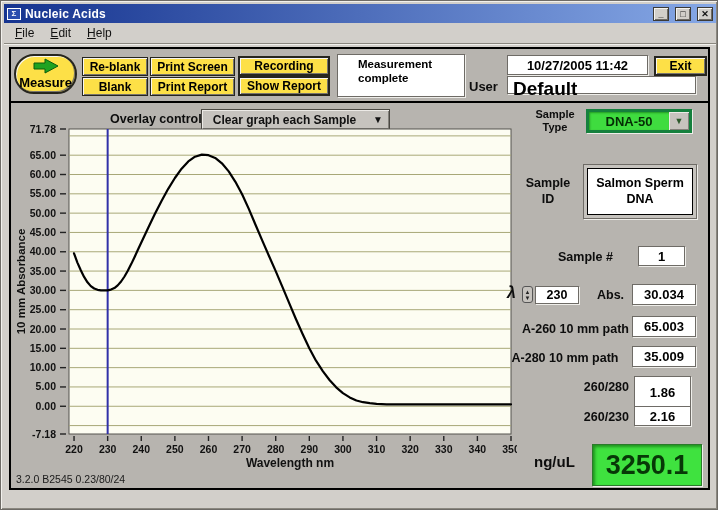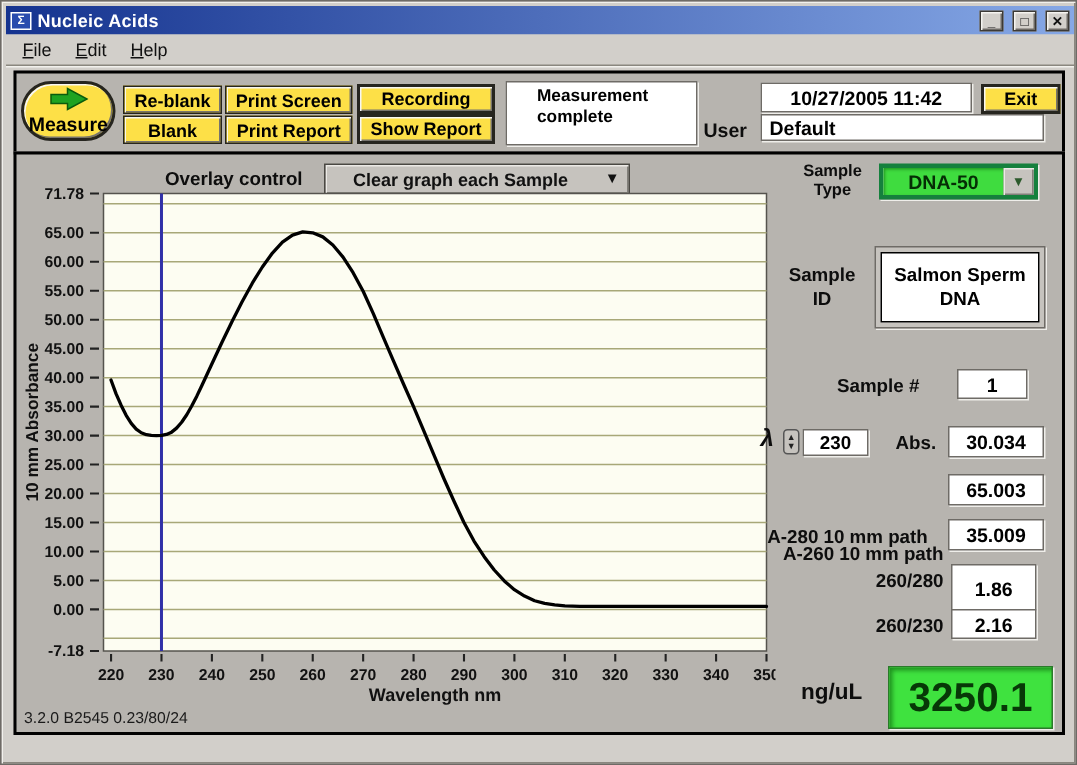--- a/index.html
+++ b/index.html
@@ -144,24 +144,24 @@
     <span>Measurement complete</span>
   </div>
 
   <div class="abs white-box val" style="left:506px;top:54px;width:141px;height:20px;">10/27/2005  11:42</div>
 
   <div class="abs btn btn-strong" style="left:653px;top:55px;width:53px;height:20px;">
       <span>Exit</span>
     </div>
 
   <div class="abs lbl" style="left:468px;top:78px;font-size:13px;">User</div>
-  <div class="abs white-box" style="left:506px;top:75px;width:189px;height:18px;font-weight:bold;font-size:13px;padding:1px 5px;">Default</div>
+  <div class="abs white-box" style="left:506px;top:75px;width:189px;height:18px;font-weight:bold;font-size:19px;padding:1px 5px;">Default</div>
 
   <div class="abs lbl" style="left:109px;top:111px;font-size:12.5px;">Overlay control</div>
-  <div class="abs dropdown" style="left:215px;top:108px;width:204px;height:21px;">
+  <div class="abs dropdown" style="left:200px;top:108px;width:189px;height:21px;">
     <span class="dd-text">Clear graph each Sample</span>
     <span class="dd-arrow">▼</span>
   </div>
 
   <div class="abs lbl preline" style="left:528px;top:107px;width:52px;font-size:11px;text-align:center;line-height:1.2;">Sample
 Type</div>
   <div class="abs ring-dd" style="left:585px;top:108px;width:106px;height:24px;">
     <span class="ring-green">DNA-50</span>
     <span class="ring-btn">▼</span>
   </div>
@@ -262,21 +262,21 @@
 
   <div class="abs lbl" style="left:506px;top:283px;font-size:16px;font-style:italic;">λ</div>
   <div class="abs spinner" style="left:521px;top:285px;">
     <span>▲</span>
     <span>▼</span>
   </div>
   <div class="abs white-box val" style="left:534px;top:285px;width:44px;height:18px;font-size:12.5px;">230</div>
   <div class="abs lbl" style="left:596px;top:287px;font-size:12.5px;">Abs.</div>
   <div class="abs white-box val" style="left:631px;top:283px;width:64px;height:21px;">30.034</div>
 
-  <div class="abs lbl" style="left:500px;top:321px;width:128px;font-size:12.5px;text-align:right;margin-top:40px;">A-260 10 mm path</div>
+  <div class="abs lbl" style="left:500px;top:321px;width:128px;font-size:12.5px;text-align:right;">A-260 10 mm path</div>
   <div class="abs white-box val" style="left:631px;top:315px;width:64px;height:21px;">65.003</div>
 
   <div class="abs lbl" style="left:500px;top:350px;width:128px;font-size:12.5px;text-align:center;">A-280 10 mm path</div>
   <div class="abs white-box val" style="left:631px;top:345px;width:64px;height:21px;">35.009</div>
 
   <div class="abs lbl" style="left:500px;top:379px;width:128px;font-size:12.5px;text-align:right;">260/280</div>
   <div class="abs white-box val" style="left:633px;top:375px;width:57px;height:32px;">1.86</div>
 
   <div class="abs lbl" style="left:500px;top:409px;width:128px;font-size:12.5px;text-align:right;">260/230</div>
   <div class="abs white-box val" style="left:633px;top:405px;width:57px;height:20px;">2.16</div>

